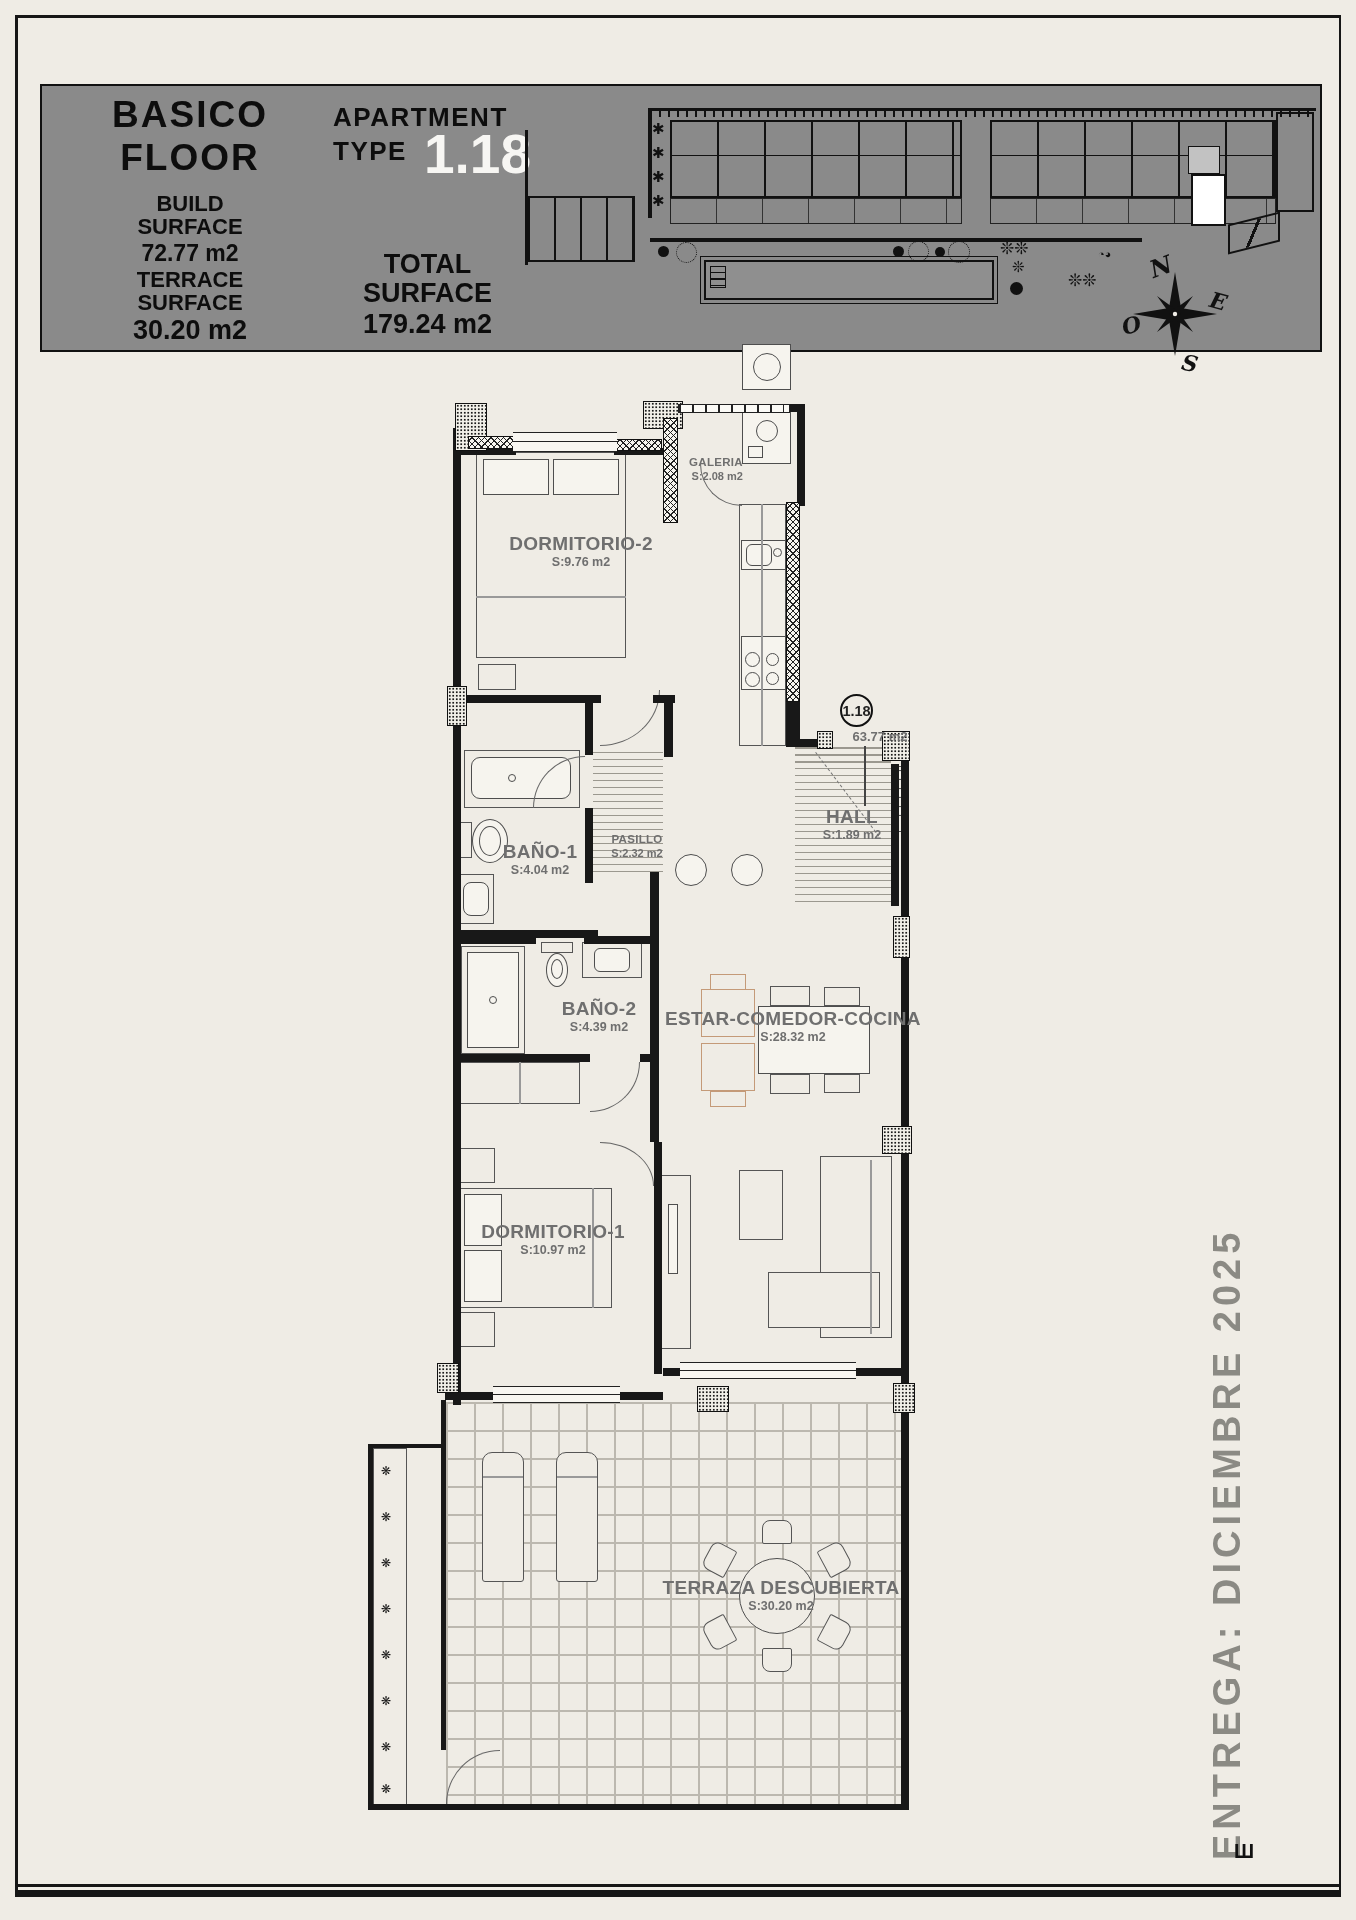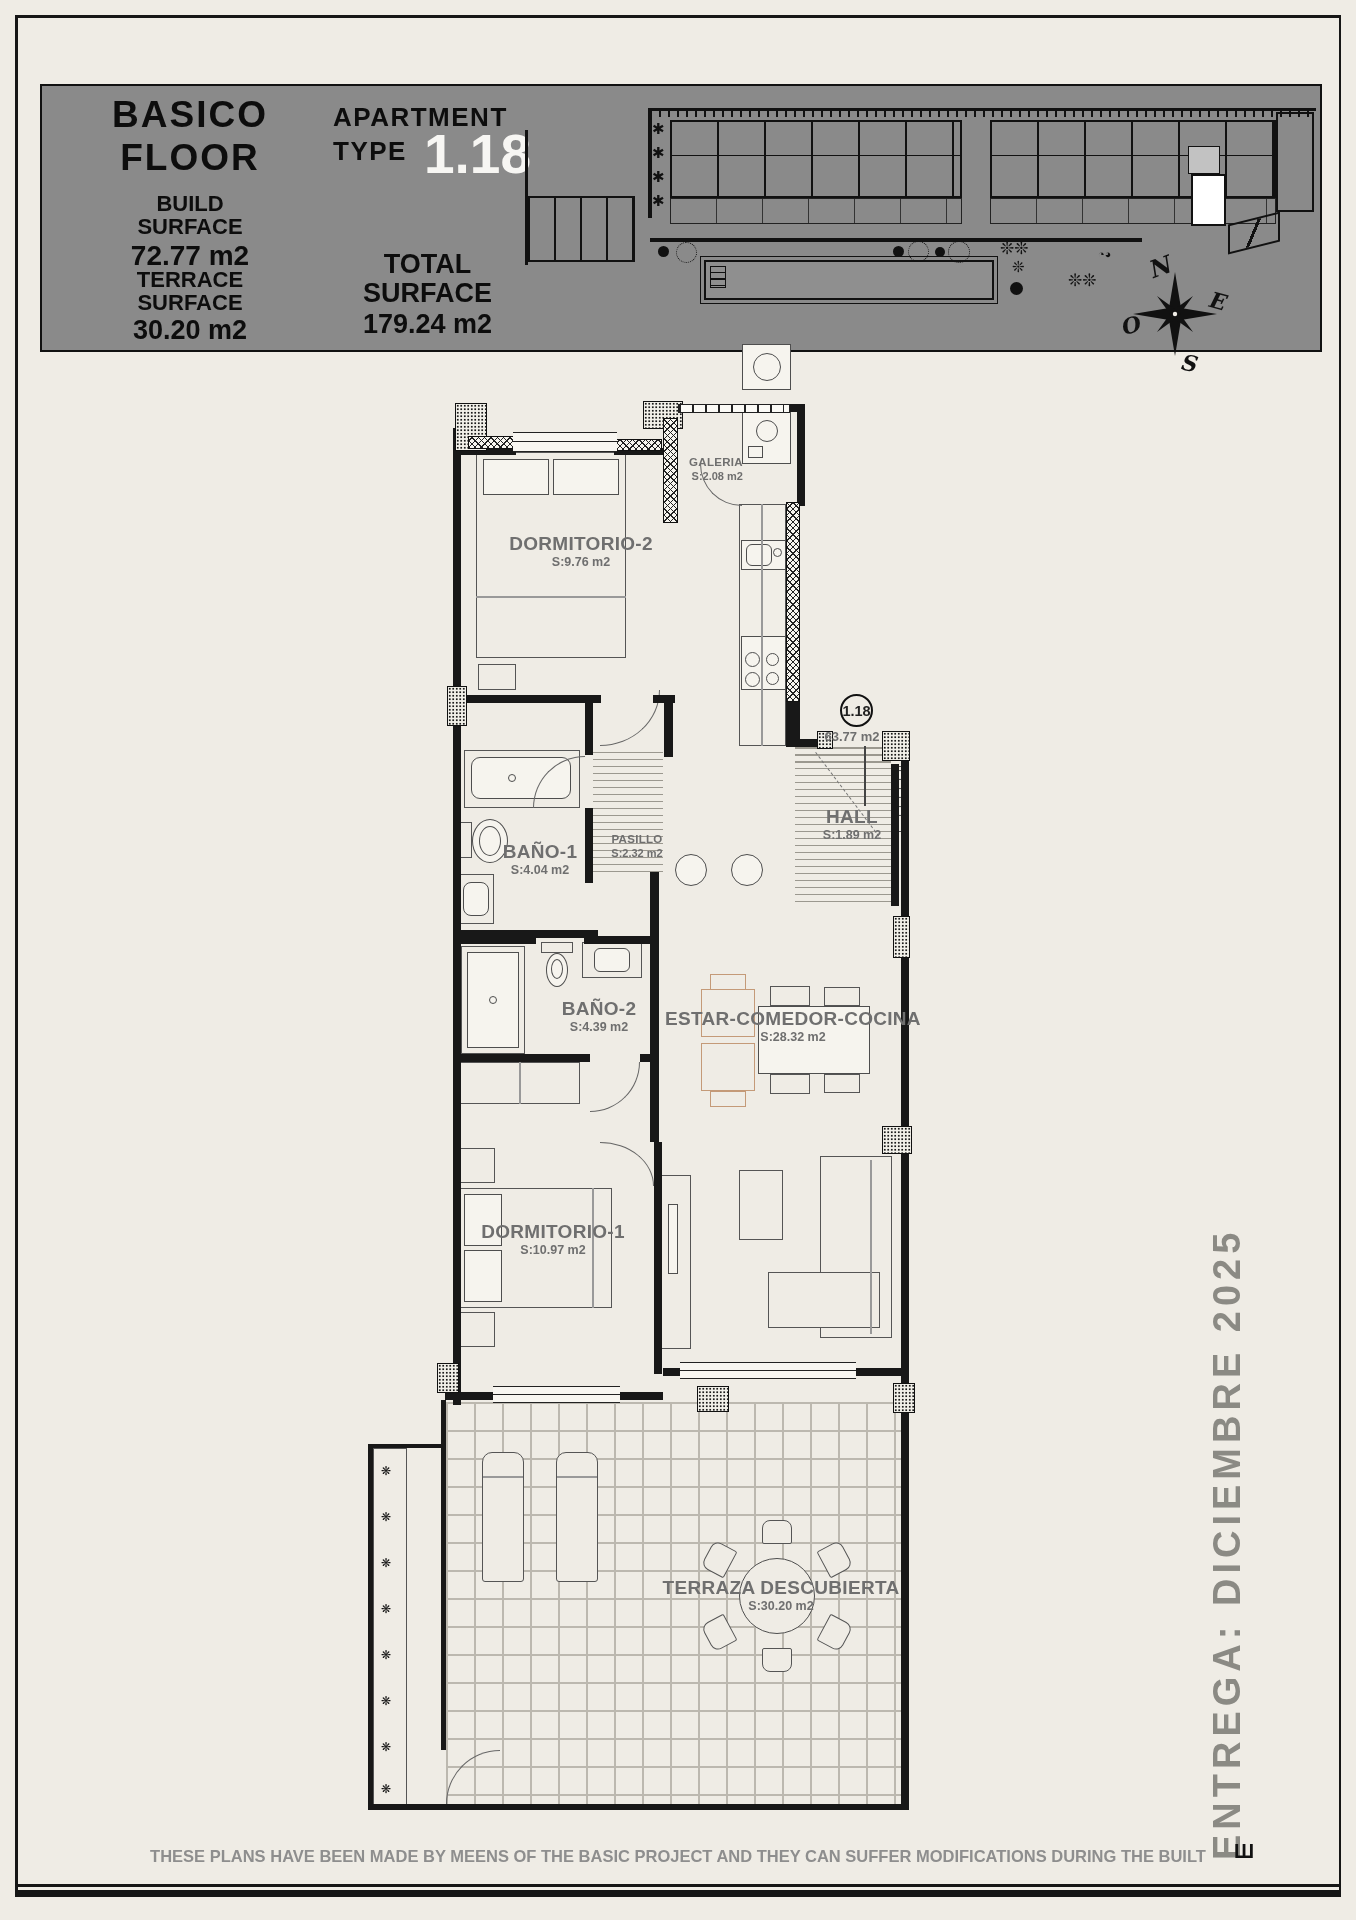--- a/index.html
+++ b/index.html
@@ -58,21 +58,21 @@
 <div class="abs" style="left:40px;top:84px;width:1282px;height:268px;background:#8a8a8a;border:2.5px solid #111;box-sizing:border-box;"></div>
 
 <div class="abs hdr-black" style="left:70px;top:94px;width:240px;text-align:center;font-size:37px;line-height:1.16;letter-spacing:2px;z-index:5;">
   <div>BASICO</div>
   <div>FLOOR</div>
 </div>
 
 <div class="abs hdr-black" style="left:90px;top:184px;width:200px;text-align:center;font-size:22px;line-height:1.05;z-index:5;margin-top:8px;">
   <div>BUILD</div>
   <div>SURFACE</div>
-  <div style="font-size:28px;margin-top:3px;">72.77 m2</div>
+  <div style="font-size:23px;margin-top:3px;">72.77 m2</div>
 </div>
 
 <div class="abs hdr-black" style="left:90px;top:268px;width:200px;text-align:center;font-size:22px;line-height:1.05;z-index:5;">
   <div>TERRACE</div>
   <div>SURFACE</div>
   <div style="font-size:27px;margin-top:2px;">30.20 m2</div>
 </div>
 
 <div class="abs hdr-black" style="left:333px;top:102px;font-size:26px;letter-spacing:1.5px;z-index:5;">APARTMENT</div>
 <div class="abs hdr-black" style="left:333px;top:136px;font-size:26px;letter-spacing:1.5px;z-index:5;">TYPE</div>
@@ -319,23 +319,22 @@
 <div class="rl" style="left:553px;top:1221px;">
   <div class="rn">DORMITORIO-1</div>
   <div class="ra">S:10.97 m2</div>
 </div>
 <div class="rl" style="left:781px;top:1577px;">
   <div class="rn">TERRAZA DESCUBIERTA</div>
   <div class="ra">S:30.20 m2</div>
 </div>
 
 <div class="badge" style="left:840px;top:694px;width:33px;height:33px;">1.18</div>
-<div class="rl" style="left:852px;top:729px;">
+<div class="rl" style="left:880px;top:729px;">
   <div class="ra" style="font-size:13px;">63.77 m2</div>
 </div>
 
 <div class="abs" style="left:1206px;top:1130px;width:92px;height:730px;writing-mode:vertical-rl;transform:rotate(180deg);
             font-size:38px;font-weight:bold;letter-spacing:5px;color:#8b8a84;text-align:left;">ENTREGA: DICIEMBRE 2025</div>
 
 <div class="abs" style="left:30px;top:1846px;width:1296px;text-align:center;color:#8e8e8e;font-weight:bold;font-size:16.5px;line-height:1.25;z-index:5;">
-  <div>THESE PLANS HAVE BEEN MADE BY MEENS OF THE BASIC PROJECT AND THEY CAN SUFFER MODIFICATIONS DURING THE BUILT</div>
 </div>
 <div class="abs" style="left:1234px;top:1840px;font-size:20px;color:#111;font-weight:bold;z-index:6;">Ш</div>
 
 </body></html>

